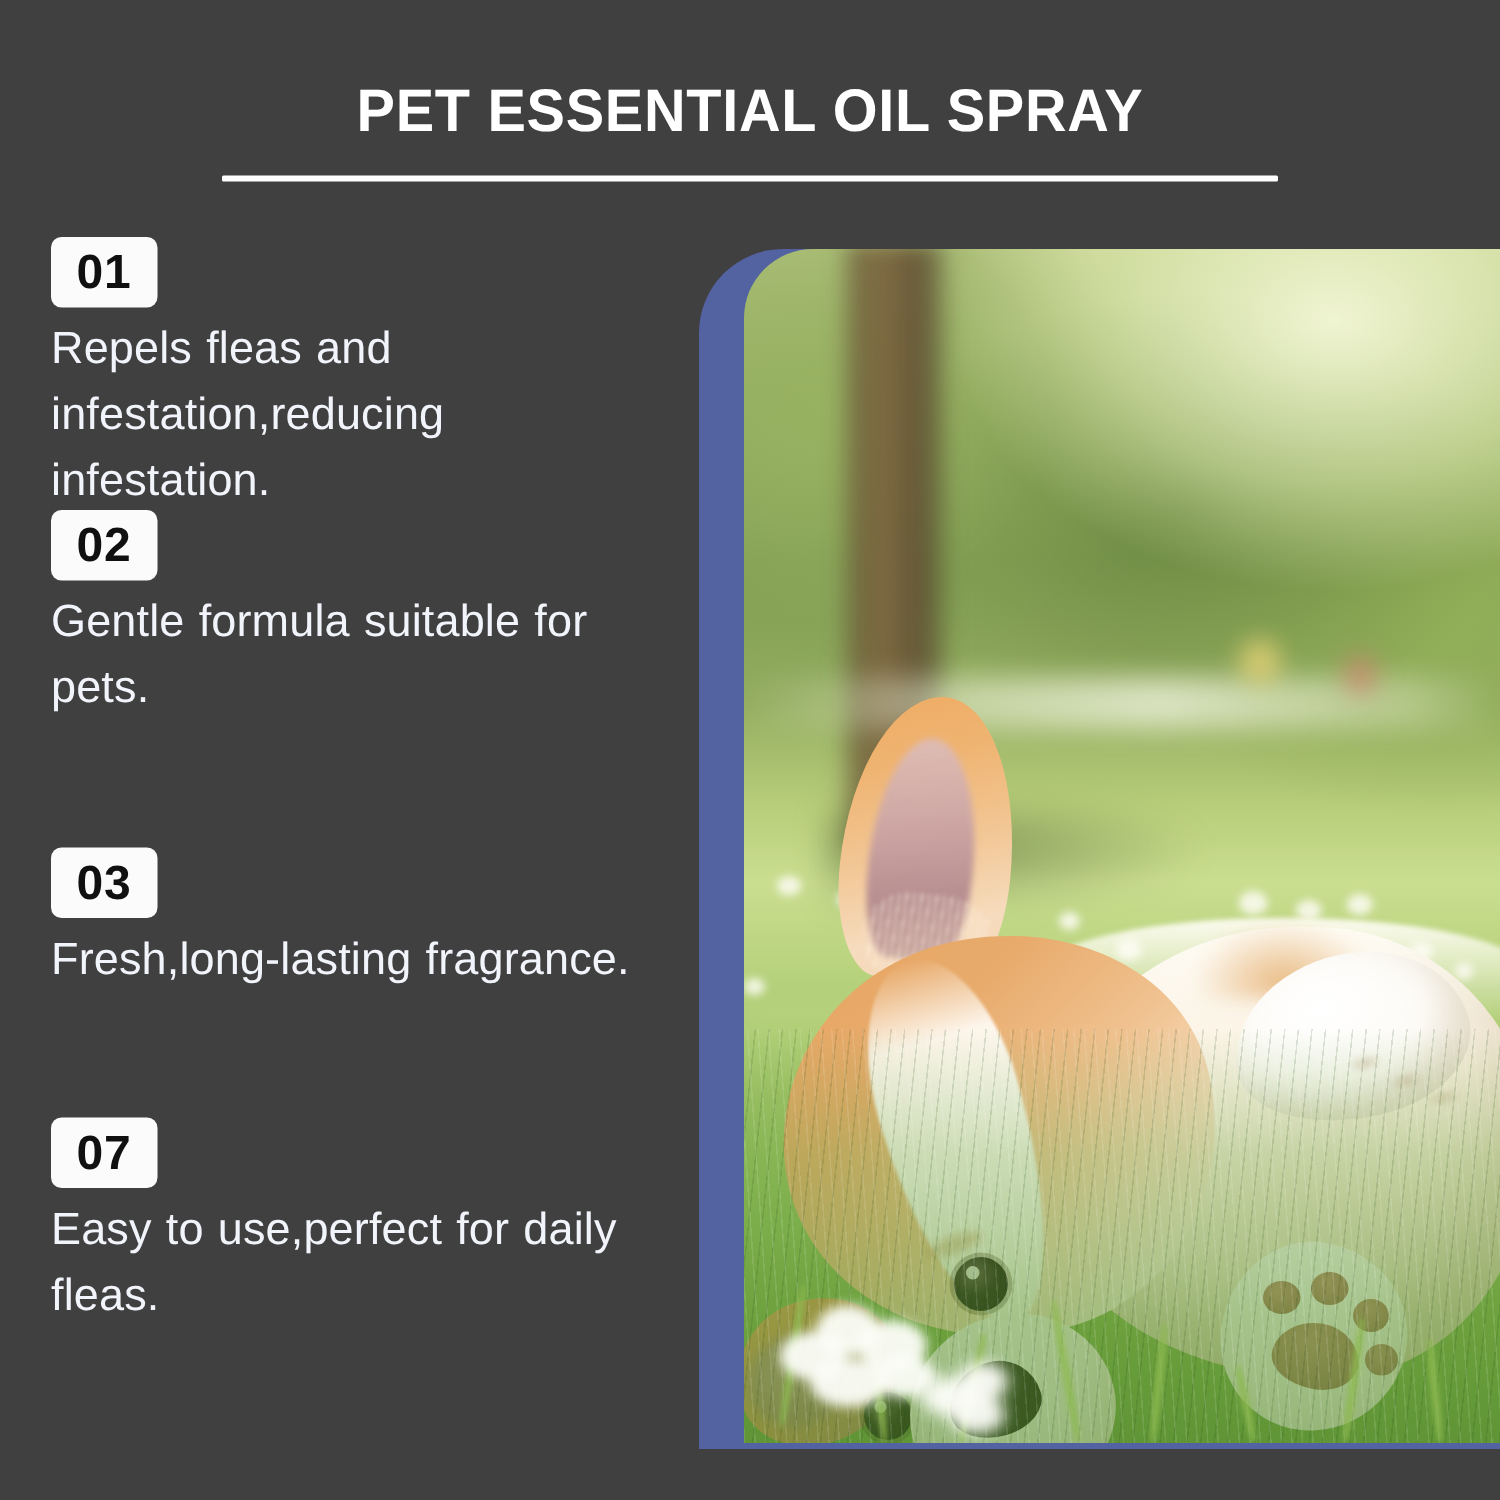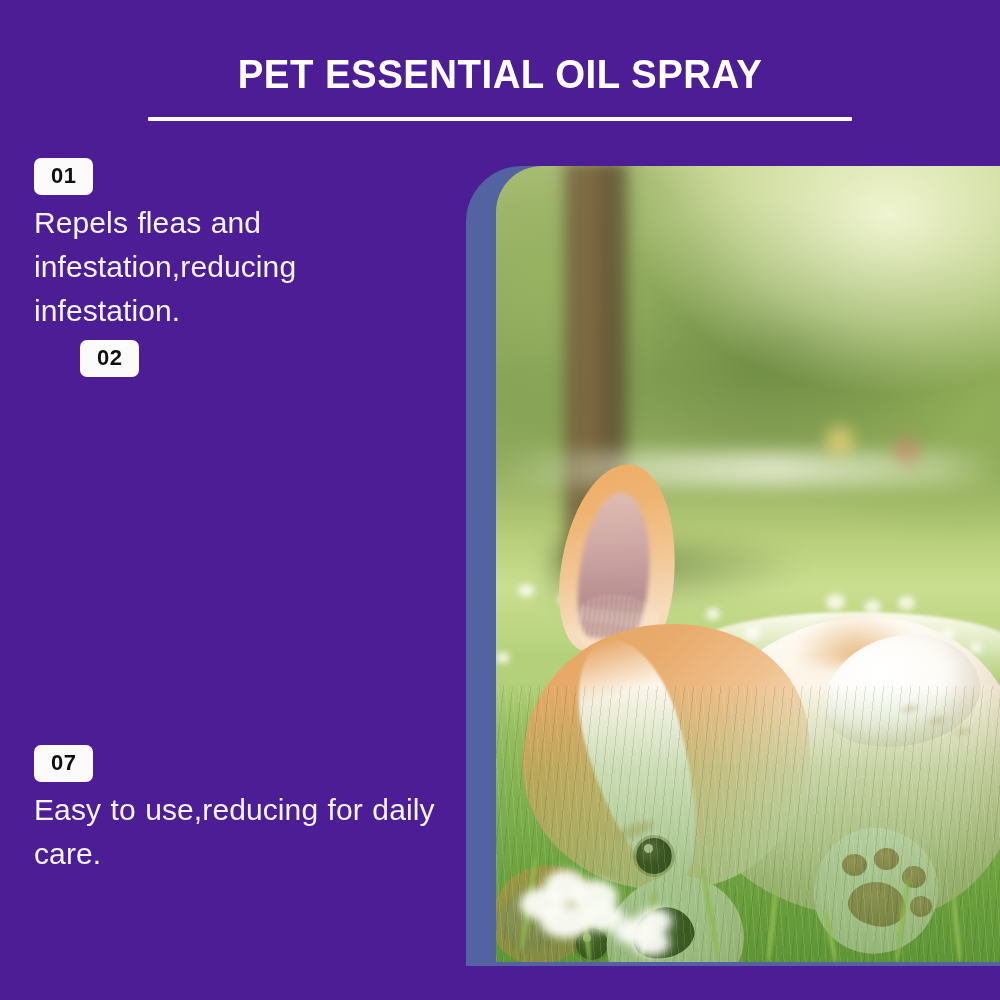--- a/index.html
+++ b/index.html
@@ -8,21 +8,21 @@
     background: #0b1c4d;
   }
   body {
     font-family: "Liberation Sans", sans-serif;
   }
 
   .poster {
     position: relative;
     width: 1000px;
     height: 1000px;
-    background: #4c1d95;
+    background: #404040;
     overflow: hidden;
   }
 
   
   .header {
     position: absolute;
     left: 0;
     top: 0;
     width: 1000px;
     height: 140px;
@@ -59,30 +59,30 @@
     top: 140px;
     width: 460px;
     height: 830px;
   }
   .feature {
     position: absolute;
     left: 34px;
     width: 410px;
   }
   .feature-1 { top: 18px; }
-  .feature-2 { top: 200px; margin-left: 46px; }
+  .feature-2 { top: 200px; }
   .feature-3 { top: 425px; }
   .feature-4 { top: 605px; }
 
   .badge {
     display: inline-block;
     background: #fbfbfb;
     color: #101010;
     font-family: "Liberation Sans", sans-serif;
-    font-size: 22px;
+    font-size: 32px;
     font-weight: bold;
     line-height: 1;
     padding: 7px 17px 8px 17px;
     border-radius: 7px;
     letter-spacing: 0.5px;
   }
   .feature-text {
     margin-top: 6px;
     color: #f2f4fb;
     font-size: 30px;
@@ -498,26 +498,31 @@
 
   <div class="features">
 
     <div class="feature feature-1">
       <div class="badge">01</div>
       <div class="feature-text">Repels fleas and infestation,reducing infestation.</div>
     </div>
 
     <div class="feature feature-2">
       <div class="badge">02</div>
+      <div class="feature-text">Gentle formula suitable for pets.</div>
     </div>
 
+    <div class="feature feature-3">
+      <div class="badge">03</div>
+      <div class="feature-text">Fresh,long-lasting fragrance.</div>
+    </div>
 
     <div class="feature feature-4">
       <div class="badge">07</div>
-      <div class="feature-text">Easy to use,reducing for daily care.</div>
+      <div class="feature-text">Easy to use,perfect for daily fleas.</div>
     </div>
 
   </div>
 
   <div class="photo-shadow"></div>
 
   <div class="photo-frame">
 
     <div class="scene"></div>
     <div class="trunk"></div>

